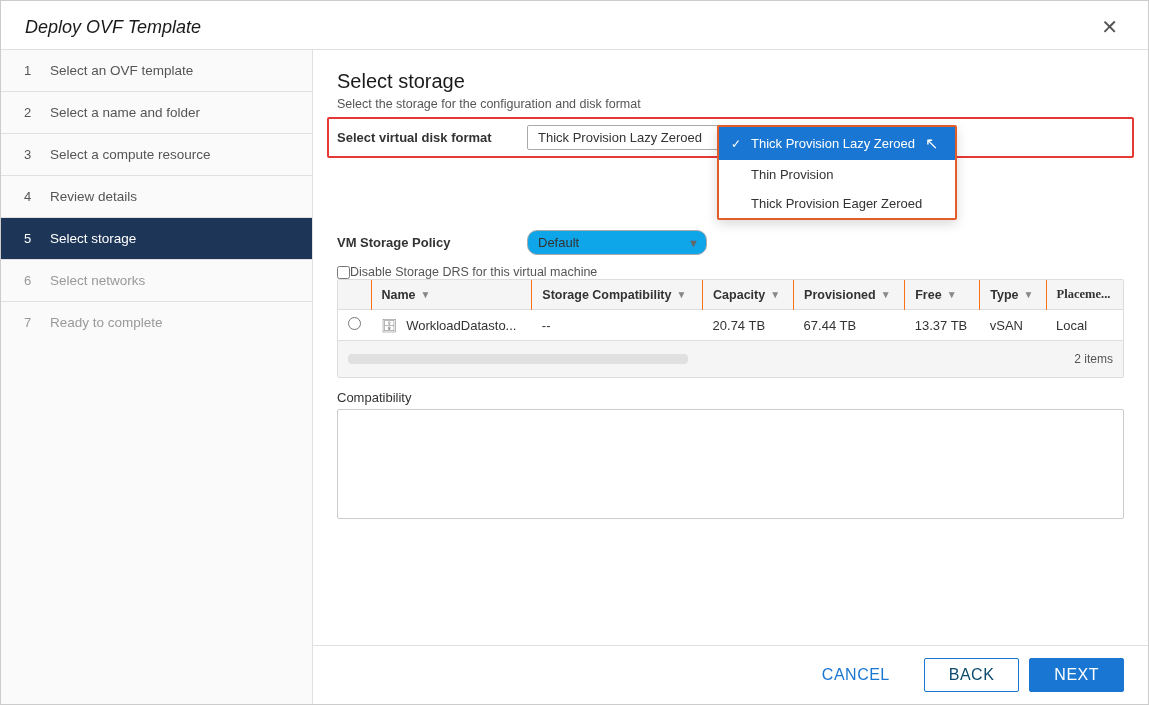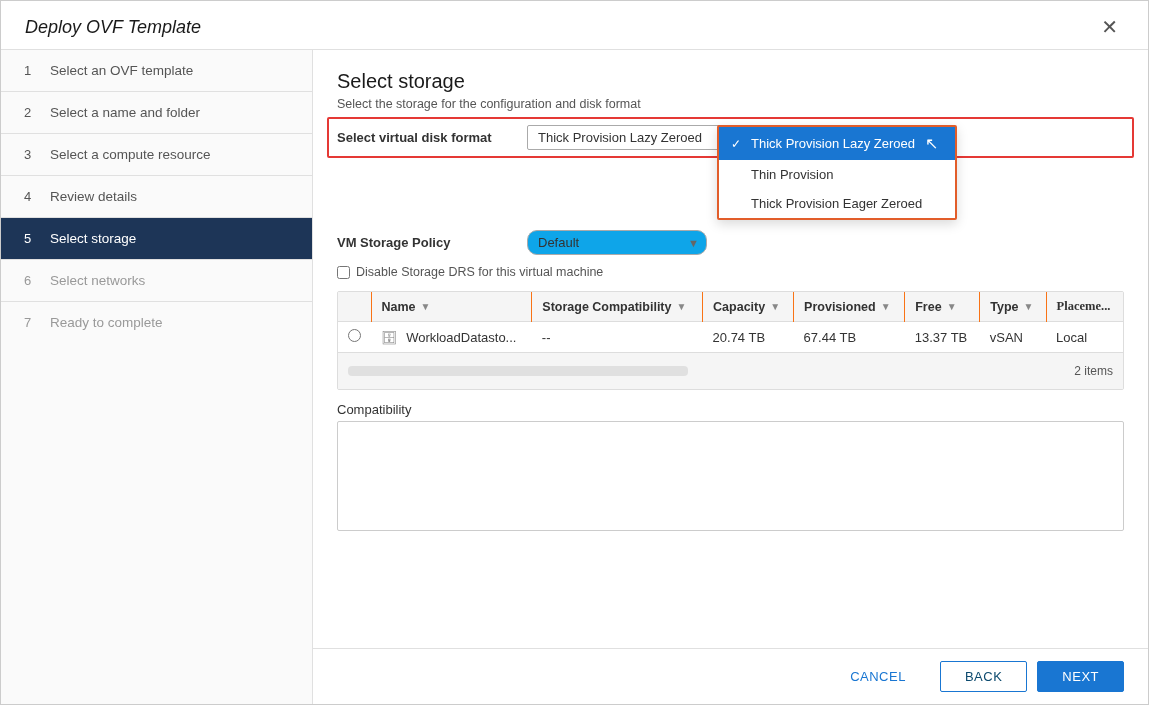--- a/index.html
+++ b/index.html
@@ -210,22 +210,21 @@
       appearance: none;
       -webkit-appearance: none;
       border-radius: 10px;
       outline: none;
     }
     .checkbox-row {
       display: flex;
       align-items: center;
       font-size: 12.5px;
       color: #555;
-      margin-bottom: 12px;
-      gap: 6px;
+      gap: 0;
     }
     .checkbox-row input[type=checkbox] {
       width: 13px;
       height: 13px;
     }
     
     .data-table-wrap {
       border: 1px solid #ddd;
       border-radius: 2px;
       overflow: hidden;
@@ -314,21 +313,21 @@
       display: flex;
       align-items: center;
       justify-content: flex-end;
       padding: 12px 24px;
       border-top: 1px solid #e0e0e0;
       gap: 10px;
       background: #fff;
     }
     .btn {
       padding: 7px 24px;
-      font-size: 13px;
+      font-size: 16px;
       border-radius: 2px;
       border: none;
       cursor: pointer;
       font-weight: 500;
       letter-spacing: 0.5px;
     }
     .btn-cancel {
       background: transparent;
       color: #1976d2;
       border: none;

